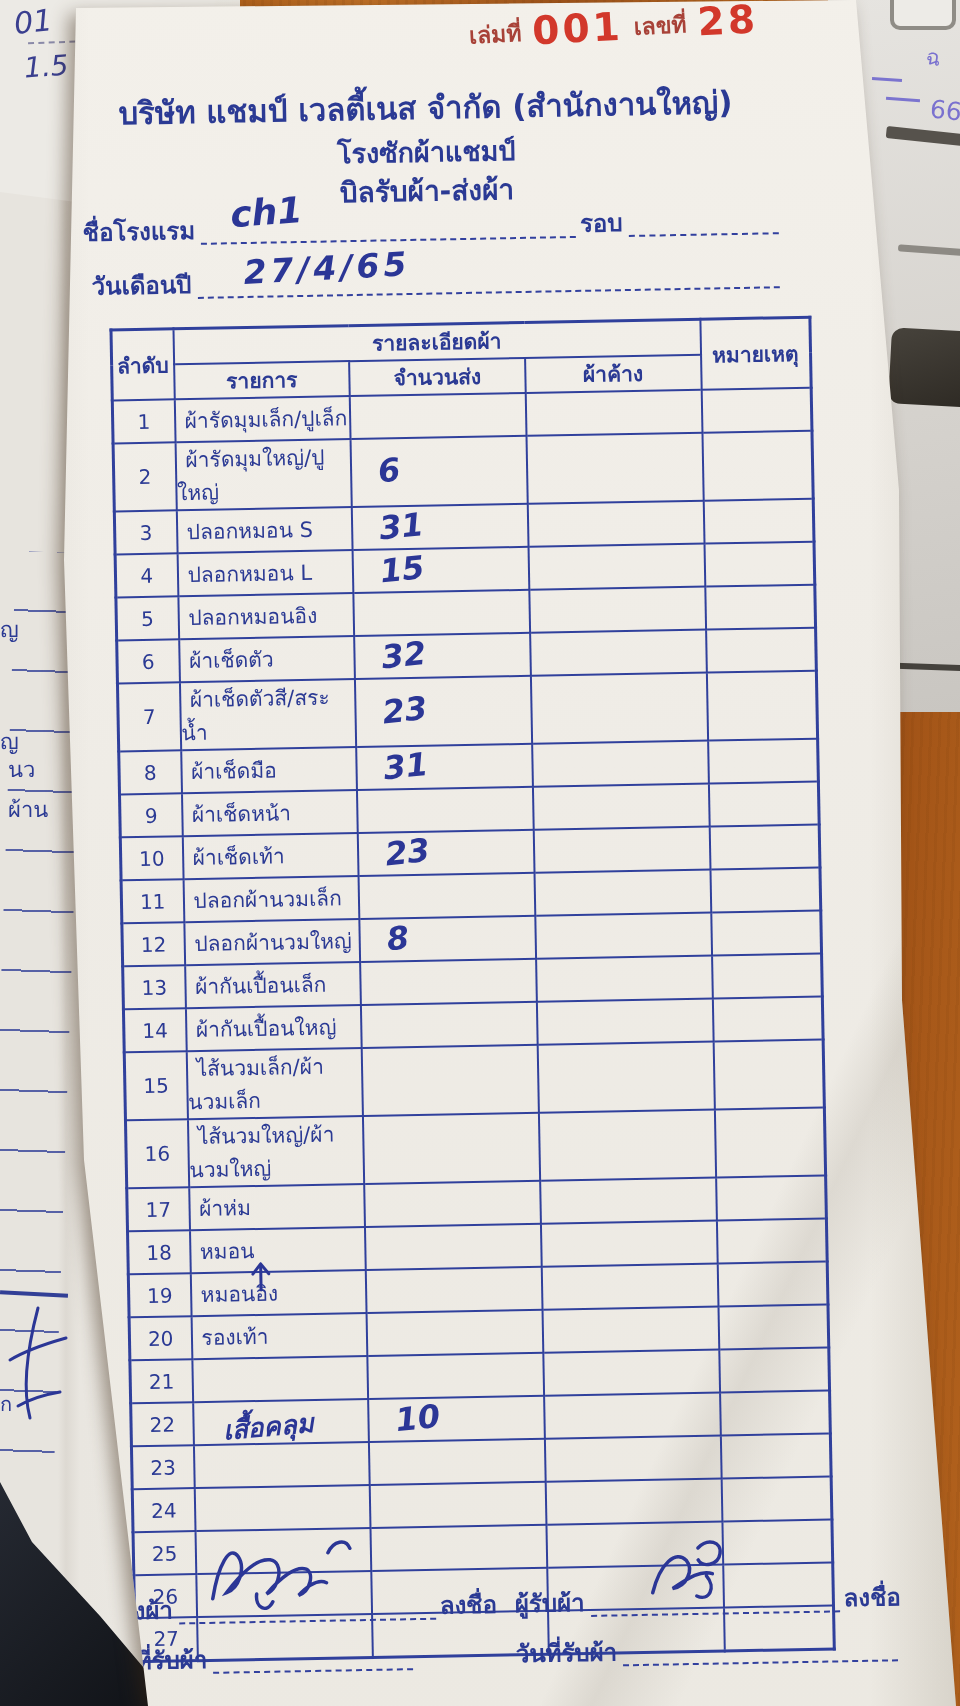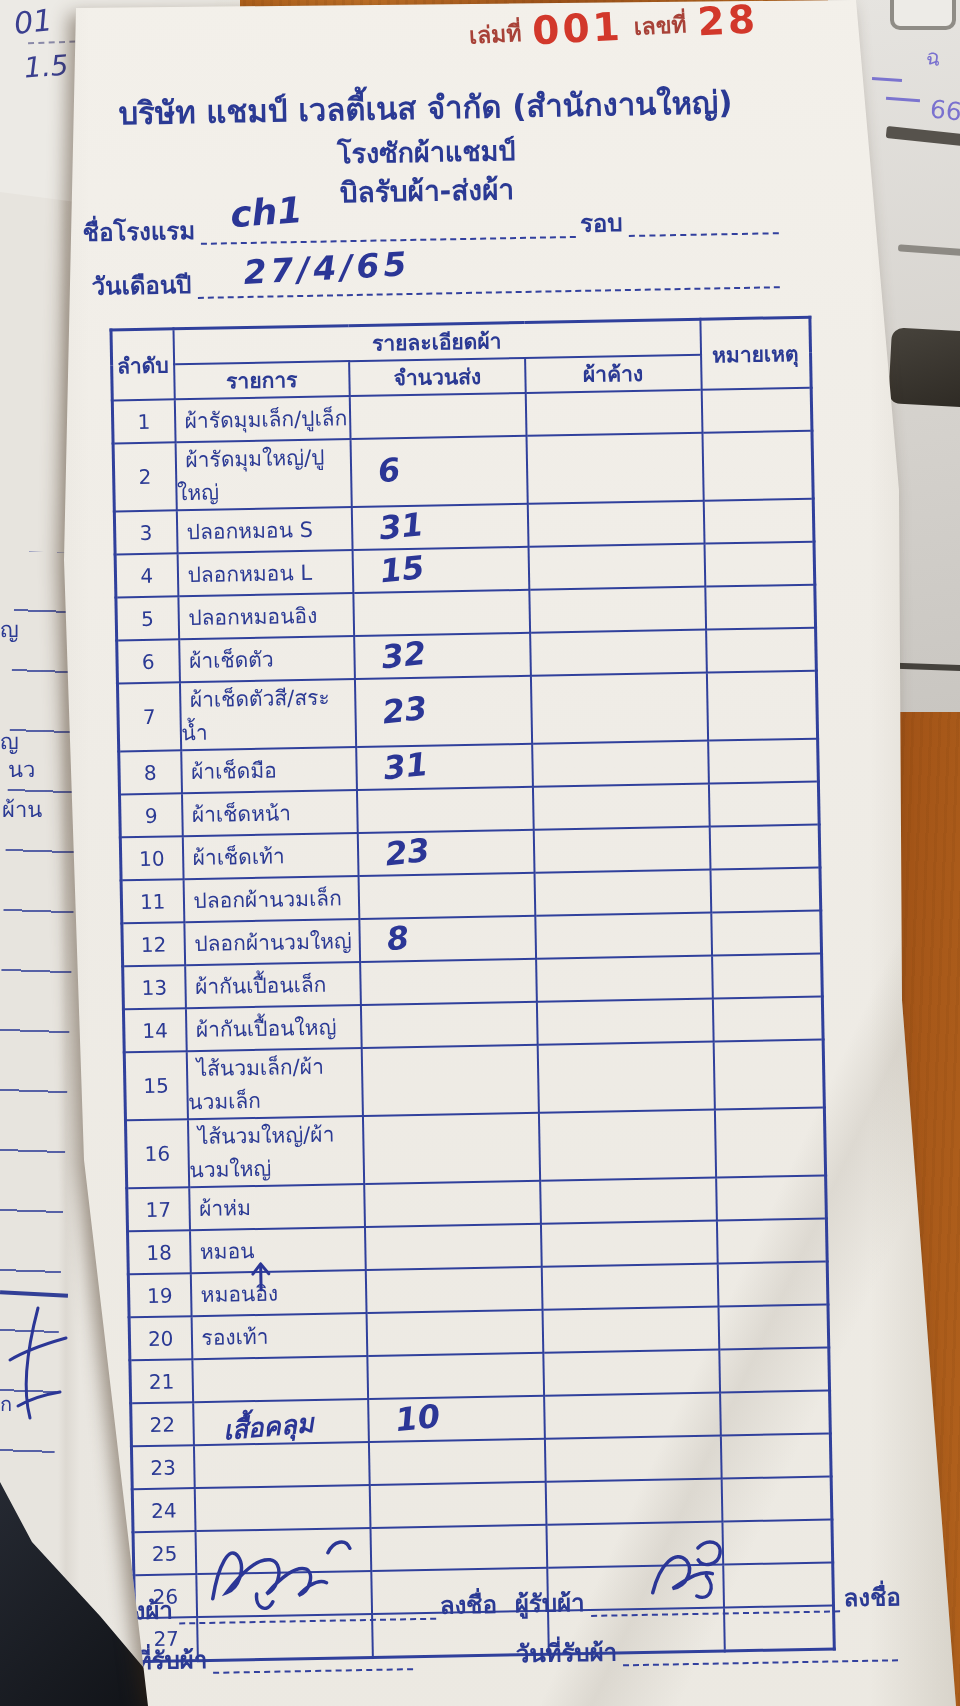--- a/index.html
+++ b/index.html
@@ -32,21 +32,21 @@
     background:linear-gradient(to right,#e7e4de 0 58px, #ddd9d2 66px, #e9e6e0 80px, #eceae4 100%); }
   .ruled { position:absolute; left:0; top:552px; width:70px; height:918px; transform:rotate(2deg);
     background:repeating-linear-gradient(to bottom, transparent 0 58px, #3d4a9c 58px 60px); opacity:.85; }
   .rule-thick { position:absolute; left:0; top:1292px; width:68px; height:4px; background:#323f96; transform:rotate(3deg); }
   .frag { position:absolute; color:#2b3a94; font-size:22px; }
   .frag-0 { left:14px; top:4px;  font-size:30px; color:#3a3f8f; font-style:italic; transform:rotate(-6deg); }
   .frag-1 { left:24px; top:50px; font-size:28px; color:#3a3f8f; font-style:italic; transform:rotate(-4deg); }
   .frag-2 { left:0;  top:612px; }
   .frag-3 { left:0;  top:724px; }
   .frag-4 { left:8px;  top:752px; }
-  .frag-5 { left:2px;  top:792px; }
+  .frag-5 { left:8px;  top:792px; }
   .frag-6 { left:0;  top:1388px; font-size:20px; }
   .scrap-dash { position:absolute; left:28px; top:40px; width:130px; border-bottom:2px dashed #8a8aa8; transform:rotate(-2deg); }
   .scrap { position:absolute; left:0; top:0; width:215px; height:218px; z-index:3;
     background:#eceae5; clip-path:polygon(0 0, 215px 0, 198px 218px, 0 192px); }
   .stack-scribble { position:absolute; left:4px; top:1302px; z-index:3; }
 
   
   .dark-object { position:absolute; left:0; top:1470px; width:200px; height:236px; z-index:4;
     background:linear-gradient(135deg,#262a33,#0e1014);
     clip-path:polygon(0 12px, 32px 72px, 100px 146px, 176px 236px, 0 236px); }

